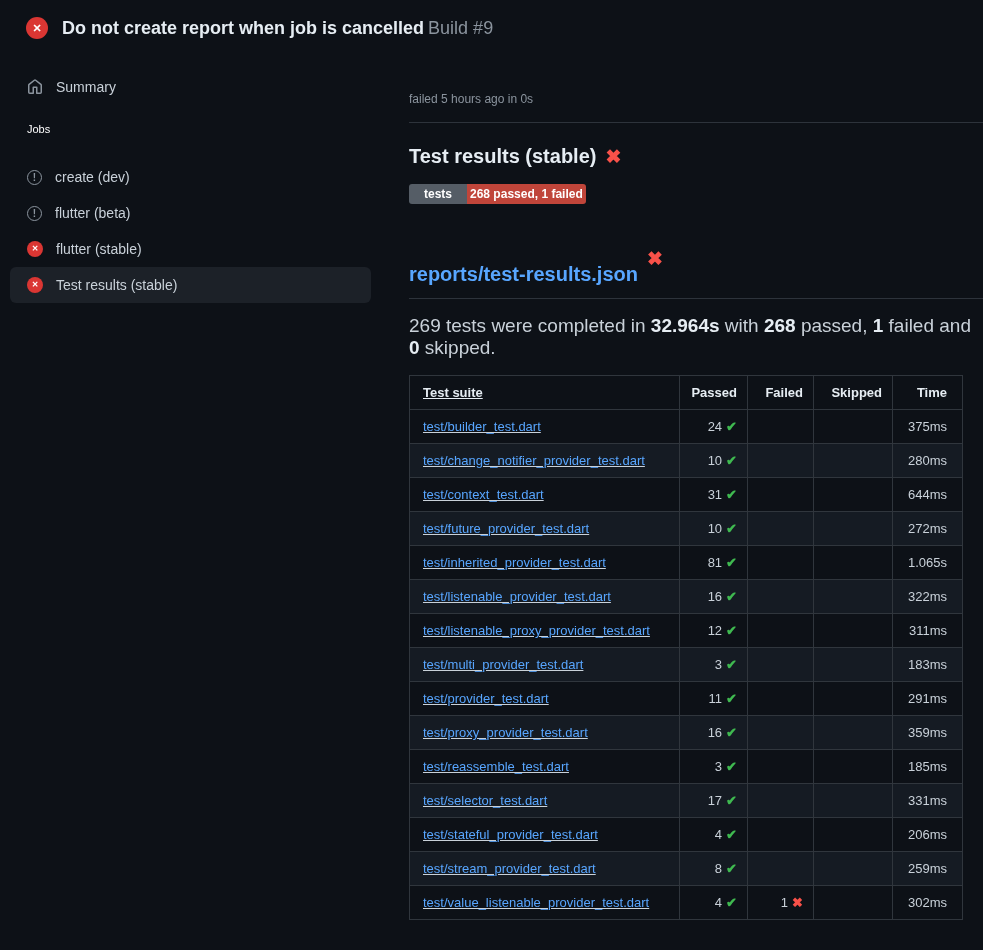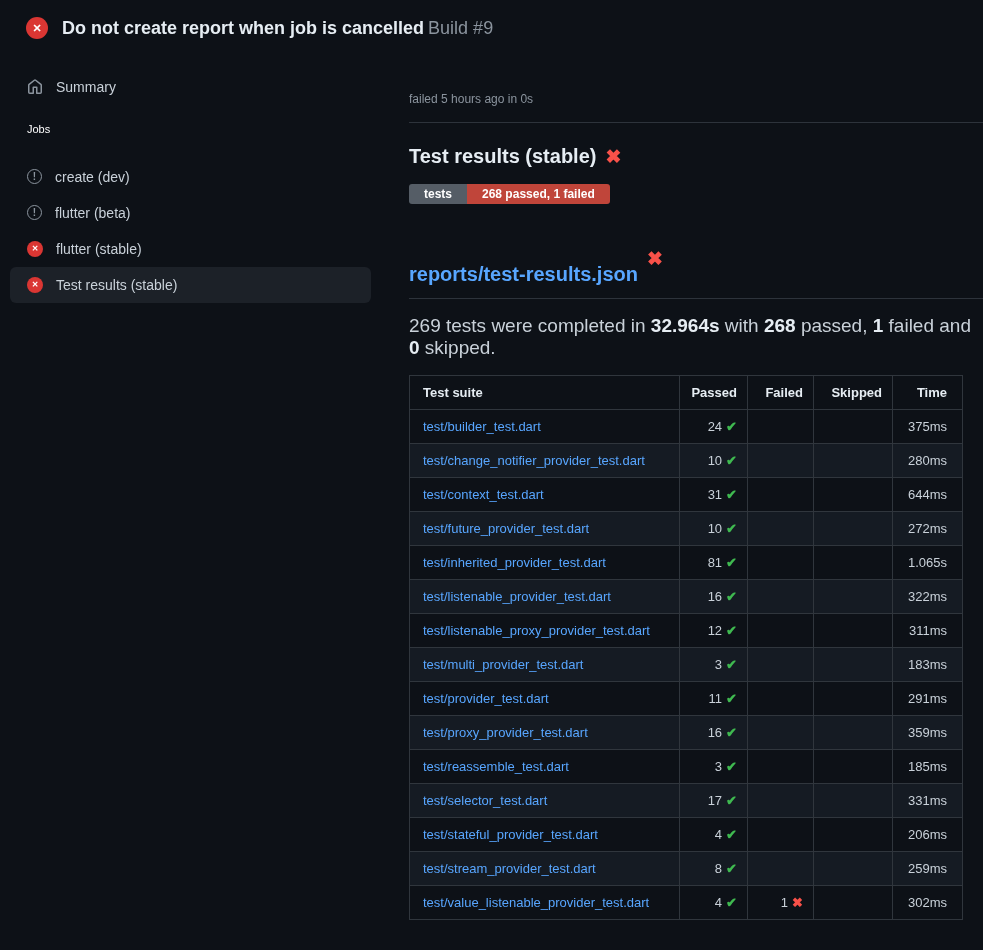--- a/index.html
+++ b/index.html
@@ -22,21 +22,21 @@
   .fail-circle.lg { width: 22px; height: 22px; font-size: 11px; }
   .title-line { font-size: 18px; font-weight: 700; color: #e6edf3; }
   .build-no { color: #8b949e; font-weight: 400; margin-left: 4px; }
 
   
   .body-wrap { display: flex; align-items: flex-start; }
 
   
   .sidebar { width: 361px; margin-left: 10px; padding-top: 17px; flex-shrink: 0; }
   .sidebar-item {
-    display: flex; align-items: flex-start; gap: 13px;
+    display: flex; align-items: flex-end; gap: 13px;
     padding: 10px 17px; border-radius: 6px;
     font-size: 14px; color: #c9d1d9; cursor: pointer;
   }
   .sidebar-item.selected { background: #1c2128; }
   .jobs-label { margin: 18px 17px 24px; font-size: 11px; color: #ffffff; }
   .home-icon { width: 16px; height: 16px; flex-shrink: 0; }
   .neutral-dot {
     width: 15px; height: 15px; border: 1.5px solid #8b949e; border-radius: 50%;
     color: #8b949e; font-size: 10px; font-weight: 700;
     display: inline-flex; align-items: center; justify-content: center;
@@ -54,41 +54,41 @@
     display: flex; align-items: center; gap: 9px;
     margin: 22px 0 0; font-size: 20px; font-weight: 700; color: #e6edf3;
   }
   .emoji-x { color: var(--danger, #f85149); font-weight: 700; font-size: 19px; line-height: 1; }
 
   .badge {
     display: inline-flex; margin-top: 16px; font-size: 12px; font-weight: 700;
     border-radius: 3px; overflow: hidden; color: #fff; line-height: 1;
   }
   .badge-label { background: var(--badge-label-bg, #555d66); padding: 4px 15px; }
-  .badge-value { background: var(--badge-value-bg, #c0453a); padding: 4px 15px; text-align: right; }
+  .badge-value { background: var(--badge-value-bg, #c0453a); padding: 4px 3px; text-align: right; }
 
   .report-heading {
     display: flex; align-items: center; gap: 9px;
     margin: 26px 0 0; padding-bottom: 12px; border-bottom: 1px solid #2d333b;
     font-size: 20px; font-weight: 700;
   }
   .report-heading a { color: var(--link, #58a6ff); text-decoration: none; }
 
   .summary-line { margin-top: 16px; font-size: 19px; color: #c9d1d9; }
   .summary-line b { color: #e6edf3; }
 
   
   table.results {
     margin-top: 16px; border-collapse: collapse; width: 553px;
     font-size: 13px; table-layout: fixed;
   }
   .results th, .results td { border: 1px solid #30363d; padding: 9px 10px; line-height: 15px; }
   .results th { color: #e6edf3; font-weight: 700; text-align: right; }
   .results td { text-align: right; color: #c9d1d9; }
-  .results th.col-suite, .results td.col-suite { text-align: left; padding-left: 13px; }
+  .results th.col-suite, .results td.col-suite { text-align: left; padding-left: 13px; text-decoration: underline; }
   .results th.col-time, .results td.col-time { padding-right: 15px; }
   .results tbody tr:nth-child(even) { background: #151b23; }
   .suite-link { color: var(--link, #58a6ff); text-decoration: none; }
   .check { color: var(--success, #3fb950); font-weight: 700; margin-left: 4px; }
   .cross { color: var(--danger, #f85149); font-weight: 700; margin-left: 4px; }
 </style>
 </head>
 <body>
 
 <header class="top-header">

